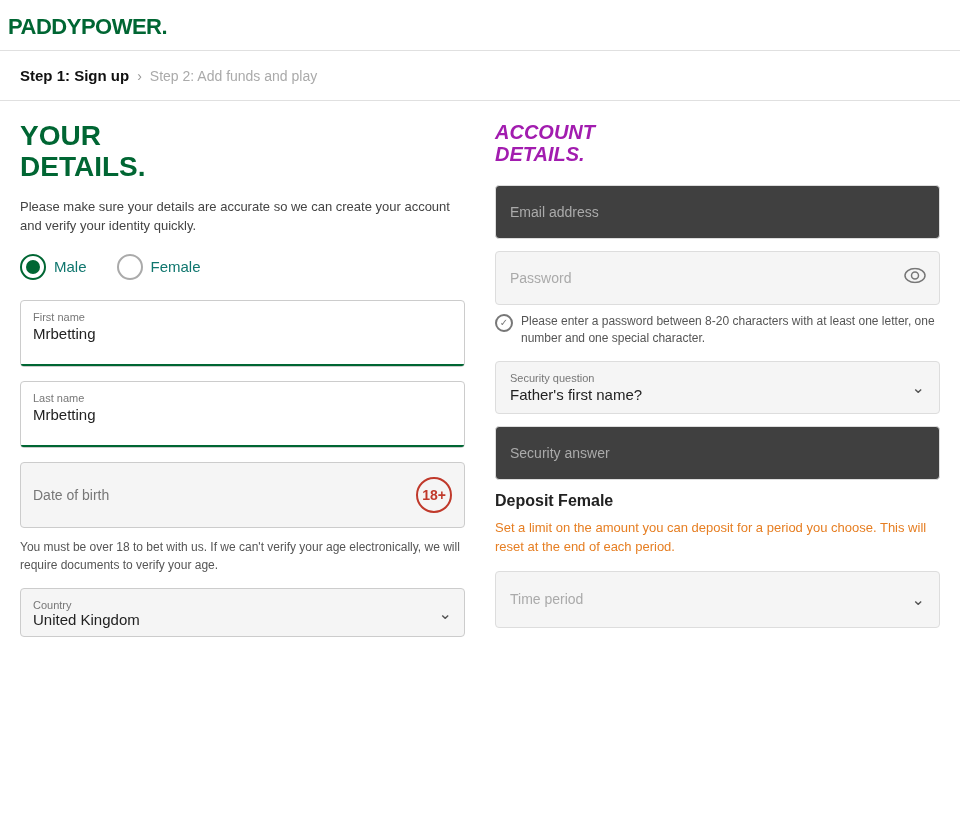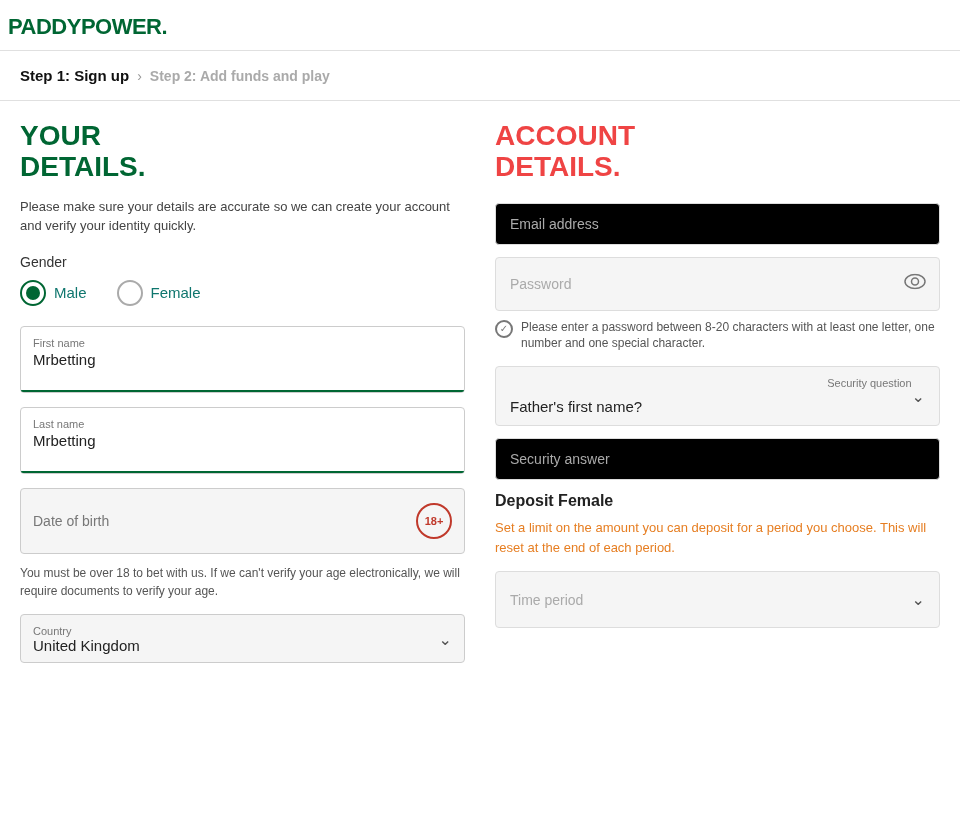--- a/index.html
+++ b/index.html
@@ -39,21 +39,20 @@
       font-size: 15px;
       color: #111;
     }
     .step-chevron {
       color: #999;
       font-size: 14px;
     }
     .step-inactive {
       color: #aaa;
       font-size: 14px;
-      font-weight: bold;
     }
 
     
     .main-content {
       display: flex;
       padding: 20px;
       gap: 30px;
       max-width: 960px;
     }
 
@@ -176,21 +175,21 @@
     .dob-label {
       font-size: 14px;
       color: #777;
     }
     .age-badge {
       width: 36px;
       height: 36px;
       border-radius: 50%;
       border: 2px solid #c0392b;
       color: #c0392b;
-      font-size: 11px;
+      font-size: 14px;
       font-weight: 700;
       display: flex;
       align-items: center;
       justify-content: center;
     }
     .dob-note {
       font-size: 12px;
       color: #555;
       line-height: 1.5;
       margin-bottom: 14px;
@@ -219,33 +218,34 @@
       font-size: 15px;
       color: #222;
     }
     .chevron-down {
       color: #555;
       font-size: 16px;
     }
 
     
     .account-title {
-      font-size: 28px;
+      font-size: 20px;
       font-weight: 900;
-      color: #ef4444;
+      color: #a21caf;
       text-transform: uppercase;
       line-height: 1.1;
       margin-bottom: 20px;
+      font-style: italic;
     }
 
     .input-field {
-      background: #000000;
+      background: #404040;
       border: 1px solid #ddd;
       border-radius: 4px;
-      padding: 12px 14px;
+      padding: 18px 14px;
       font-size: 14px;
       color: #999;
       width: 100%;
       outline: none;
       margin-bottom: 12px;
     }
     .input-field::placeholder {
       color: #aaa;
     }
 
@@ -311,22 +311,21 @@
       justify-content: space-between;
       cursor: pointer;
     }
     .security-q-inner {
       flex: 1;
     }
     .security-q-label {
       font-size: 11px;
       color: #777;
       display: block;
-      margin-bottom: 9px;
-      text-align: right;
+      margin-bottom: 2px;
     }
     .security-q-value {
       font-size: 15px;
       color: #222;
     }
 
     
     .deposit-title {
       font-size: 16px;
       font-weight: 700;
@@ -373,21 +372,20 @@
 
 <div class="main-content">
 
   <div class="left-col">
     <div class="section-title">
       <div>YOUR</div>
       <div>DETAILS.</div>
     </div>
     <p class="section-desc">Please make sure your details are accurate so we can create your account and verify your identity quickly.</p>
 
-    <div class="gender-label">Gender</div>
     <div class="gender-options">
       <div class="gender-option">
         <div class="radio-outer selected">
           <div class="radio-inner"></div>
         </div>
         <span class="gender-text">Male</span>
       </div>
       <div class="gender-option">
         <div class="radio-outer empty"></div>
         <span class="gender-text">Female</span>

